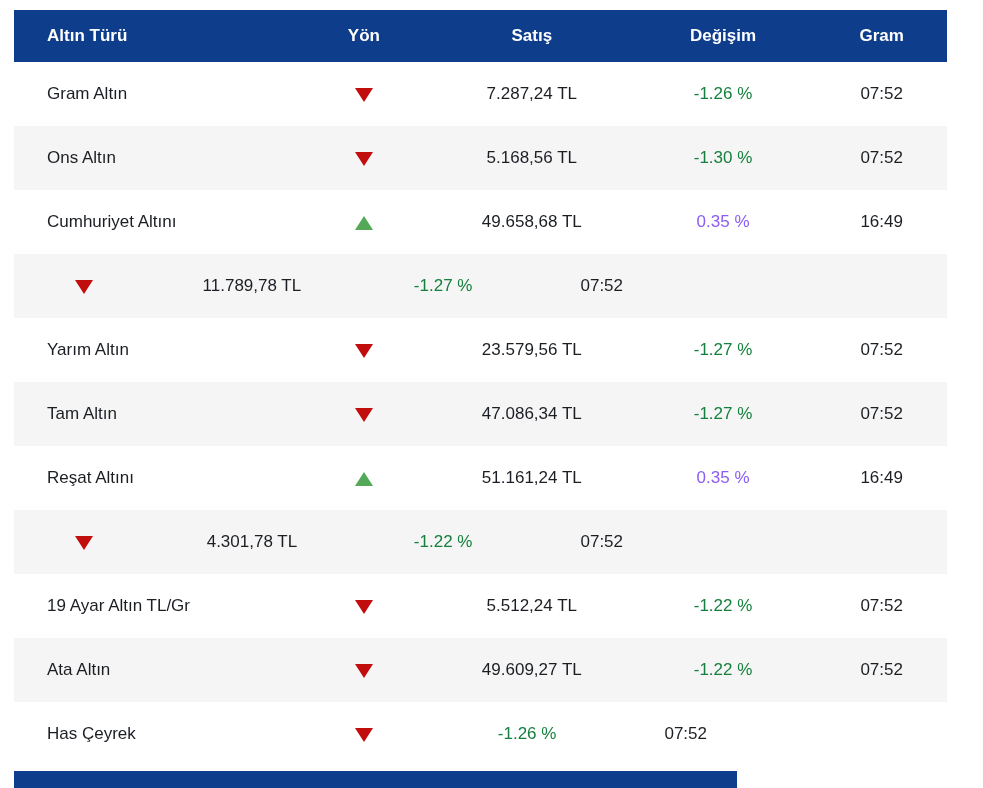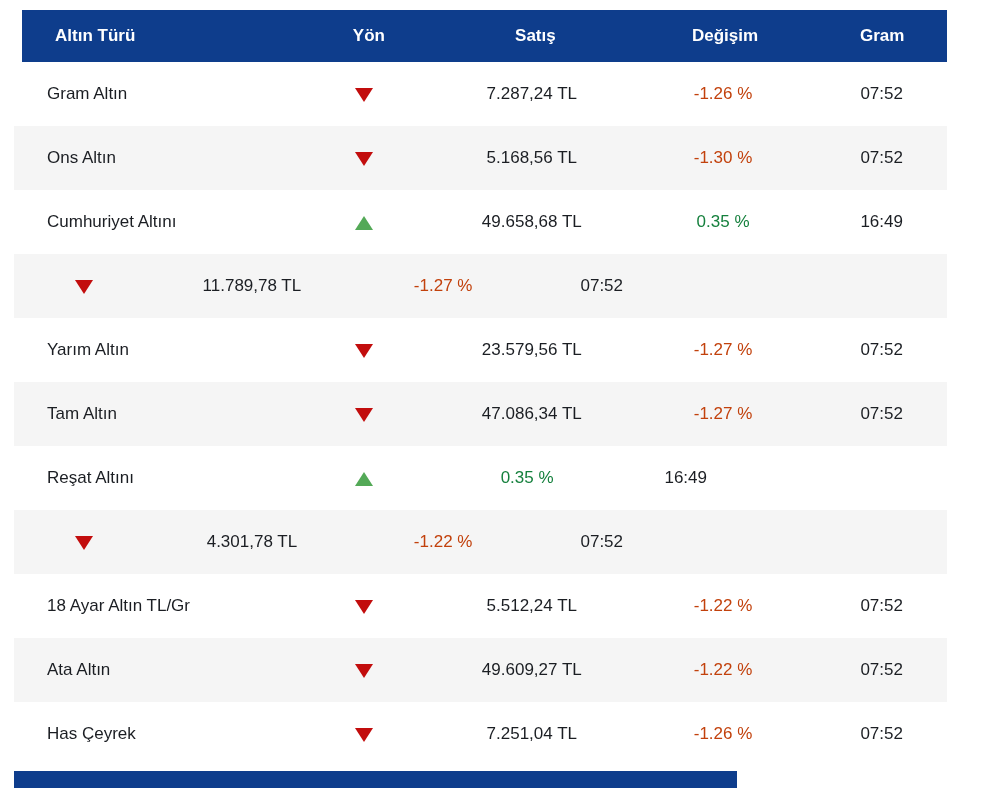--- a/index.html
+++ b/index.html
@@ -18,21 +18,20 @@
     width: 933px;
   }
   .thead {
     display: flex;
     align-items: center;
     height: 52px;
     background: #0e3d8c;
     color: #ffffff;
     font-size: 17px;
     font-weight: 700;
-    margin-left: 8px;
   }
   .row {
     display: flex;
     align-items: center;
     height: 64px;
     background: #ffffff;
     color: #1b1e23;
     font-size: 17px;
     font-weight: 400;
   }
@@ -51,22 +50,22 @@
   .tri-down {
     border-left: 9px solid transparent;
     border-right: 9px solid transparent;
     border-top: 14px solid #c20d0d;
   }
   .tri-up {
     border-left: 9px solid transparent;
     border-right: 9px solid transparent;
     border-bottom: 14px solid #53a957;
   }
-  .chg-down { color: #c2410c; }
-  .chg-up   { color: #15803d; }
+  .chg-down { color: #15803d; }
+  .chg-up   { color: #8b5cf6; }
   .hscroll-thumb {
     position: absolute;
     left: 14px;
     top: 771px;
     width: 723px;
     height: 17px;
     background: #0e3d8c;
   }
 </style>
 </head>
@@ -125,50 +124,50 @@
     <div class="c1">Tam Altın</div>
     <div class="c2"><span class="tri tri-down"></span></div>
     <div class="c3">47.086,34 TL</div>
     <div class="c4 chg-down">-1.27 %</div>
     <div class="c5">07:52</div>
   </div>
 
   <div class="row">
     <div class="c1">Reşat Altını</div>
     <div class="c2"><span class="tri tri-up"></span></div>
+    <div class="c3">51.161,24 TL</div>
     <div class="c4 chg-up">0.35 %</div>
     <div class="c5">16:49</div>
   </div>
 
   <div class="row alt">
     <div class="c2"><span class="tri tri-down"></span></div>
     <div class="c3">4.301,78 TL</div>
     <div class="c4 chg-down">-1.22 %</div>
     <div class="c5">07:52</div>
   </div>
 
   <div class="row">
-    <div class="c1">18 Ayar Altın TL/Gr</div>
+    <div class="c1">19 Ayar Altın TL/Gr</div>
     <div class="c2"><span class="tri tri-down"></span></div>
     <div class="c3">5.512,24 TL</div>
     <div class="c4 chg-down">-1.22 %</div>
     <div class="c5">07:52</div>
   </div>
 
   <div class="row alt">
     <div class="c1">Ata Altın</div>
     <div class="c2"><span class="tri tri-down"></span></div>
     <div class="c3">49.609,27 TL</div>
     <div class="c4 chg-down">-1.22 %</div>
     <div class="c5">07:52</div>
   </div>
 
   <div class="row">
     <div class="c1">Has Çeyrek</div>
     <div class="c2"><span class="tri tri-down"></span></div>
-    <div class="c3">7.251,04 TL</div>
     <div class="c4 chg-down">-1.26 %</div>
     <div class="c5">07:52</div>
   </div>
 
 </div>
 
 <div class="hscroll-thumb"></div>
 
 </body></html>

